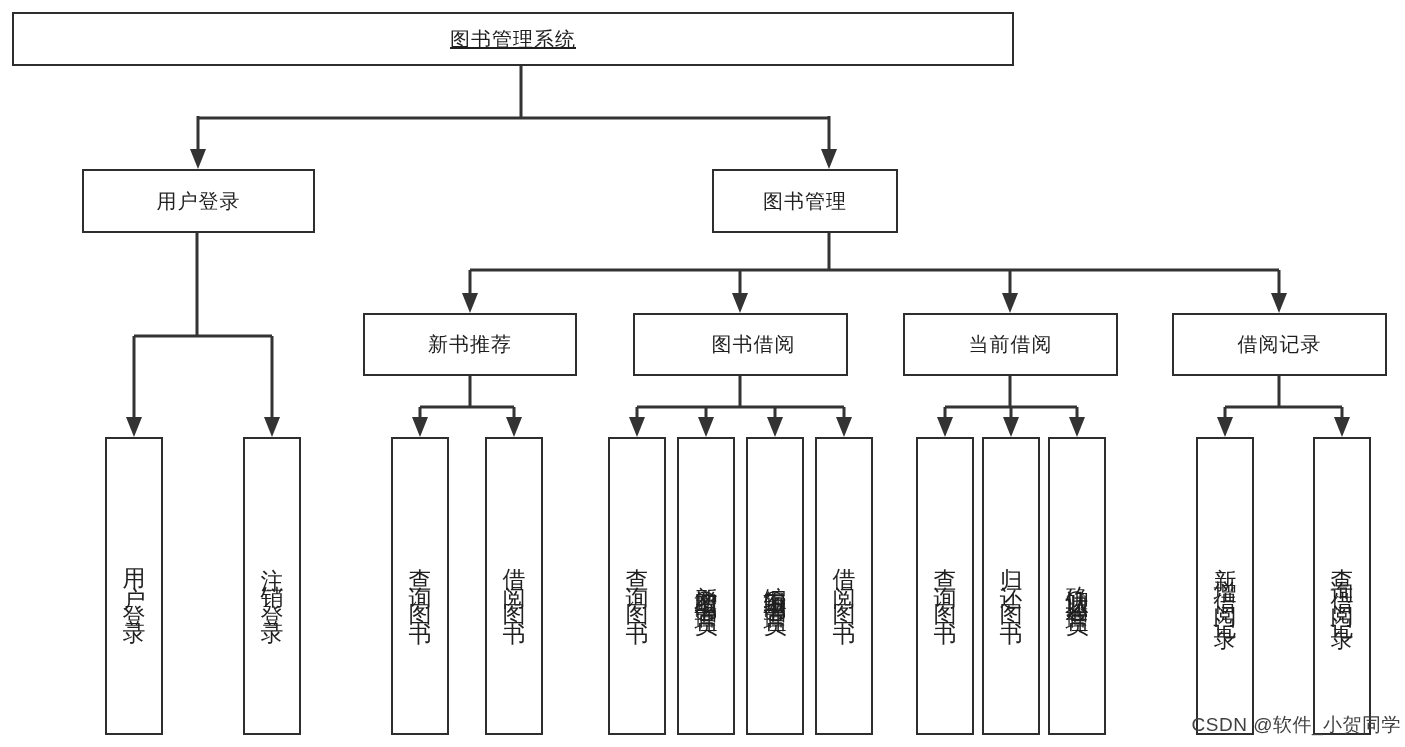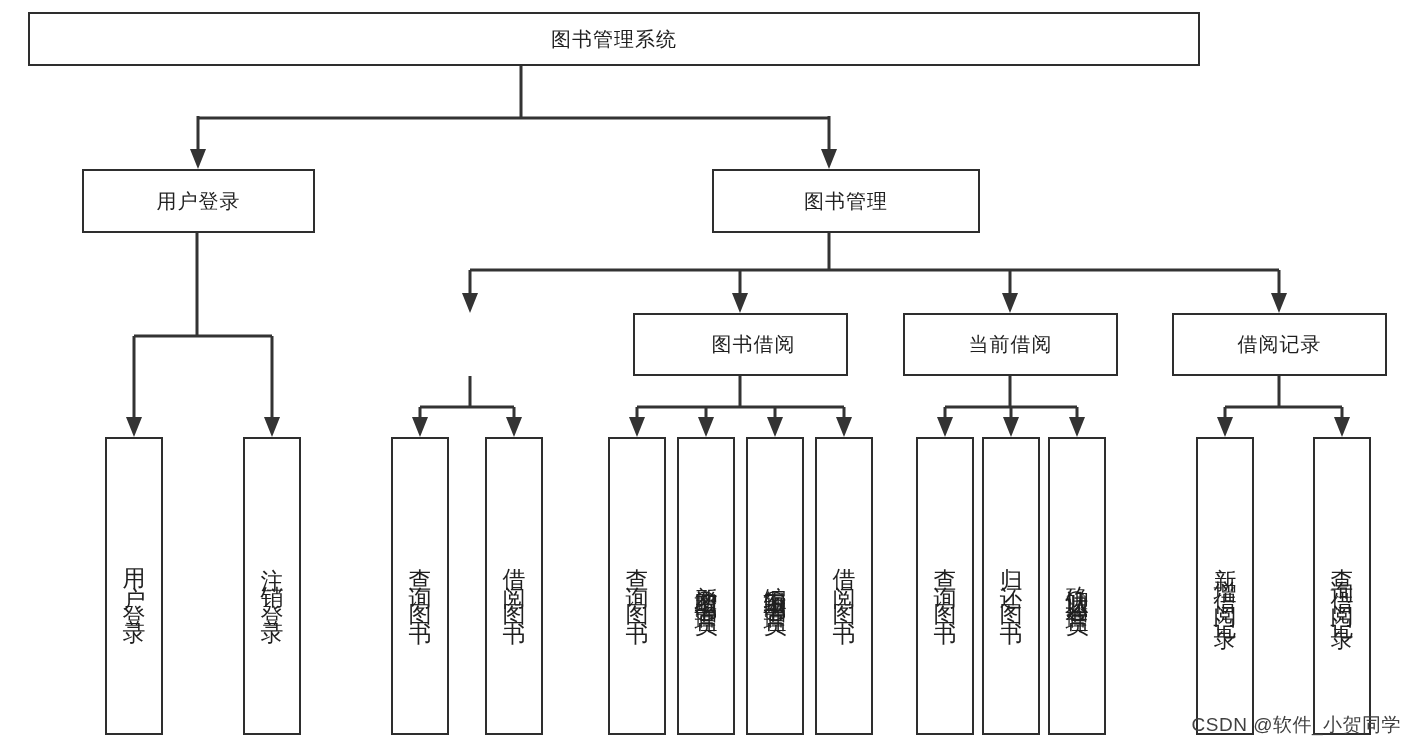--- a/index.html
+++ b/index.html
@@ -99,31 +99,34 @@
       <polygon points="767,417 783,417 775,437"></polygon>
       <polygon points="836,417 852,417 844,437"></polygon>
       <polygon points="937,417 953,417 945,437"></polygon>
       <polygon points="1003,417 1019,417 1011,437"></polygon>
       <polygon points="1069,417 1085,417 1077,437"></polygon>
       <polygon points="1217,417 1233,417 1225,437"></polygon>
       <polygon points="1334,417 1350,417 1342,437"></polygon>
     </g>
   </svg>
 
-  <div class="hbox" style="left:28px; top:12px; width:1172px; height:54px;">
+  <div class="hbox" style="left:12px; top:12px; width:1002px; height:54px;text-decoration:underline;">
     <span>图书管理系统</span>
   </div>
 
   <div class="hbox" style="left:82px; top:169px; width:233px; height:64px;">
     <span>用户登录</span>
   </div>
-  <div class="hbox" style="left:712px; top:169px; width:268px; height:64px;">
+  <div class="hbox" style="left:712px; top:169px; width:186px; height:64px;">
     <span>图书管理</span>
   </div>
 
+  <div class="hbox" style="left:363px; top:313px; width:214px; height:63px;">
+    <span>新书推荐</span>
+  </div>
   <div class="hbox" style="left:633px; top:313px; width:215px; height:63px;padding-left:26px;">
     <span>图书借阅</span>
   </div>
   <div class="hbox" style="left:903px; top:313px; width:215px; height:63px;">
     <span>当前借阅</span>
   </div>
   <div class="hbox" style="left:1172px; top:313px; width:215px; height:63px;">
     <span>借阅记录</span>
   </div>
 

